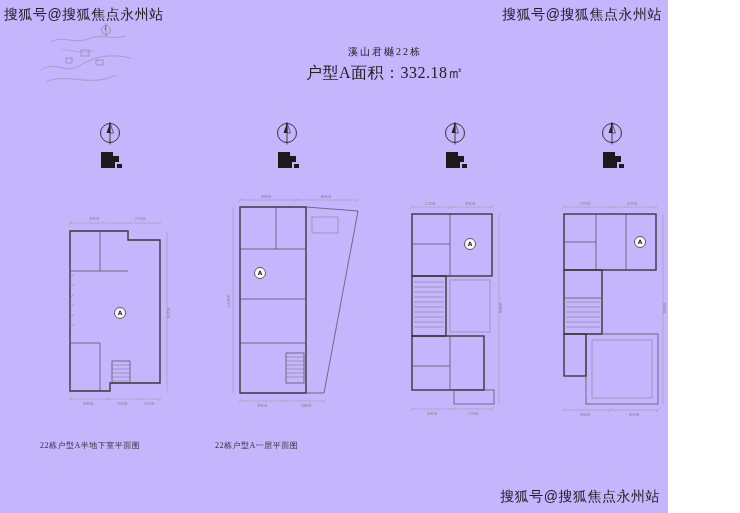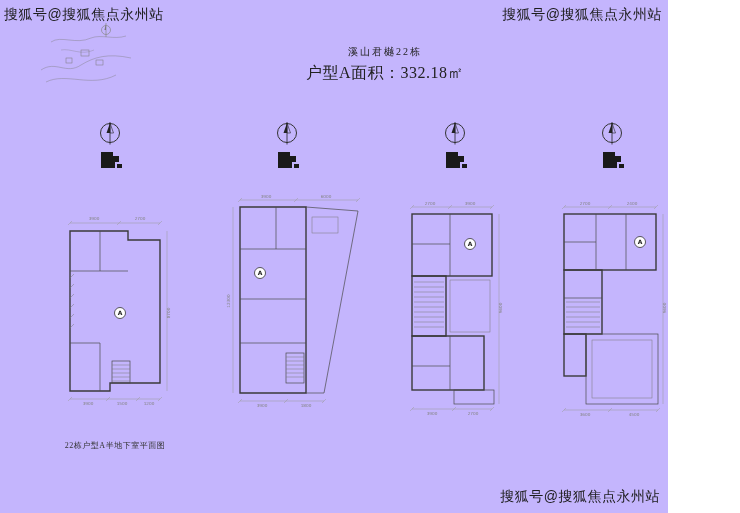--- a/index.html
+++ b/index.html
@@ -9,21 +9,21 @@
   .wm{position:absolute;font-size:14px;color:#1c1c1c;letter-spacing:.5px;font-weight:500;white-space:nowrap}
   .wm-tl{left:4px;top:6px}
   .wm-tr{right:6px;top:6px}
   .wm-br{right:8px;top:488px}
   .header{position:absolute;left:280px;top:45px;width:210px;text-align:center;color:#222;font-family:"Liberation Serif",serif}
   .header .project{font-size:10px;letter-spacing:2px}
   .header .area{font-size:16px;font-weight:normal;margin-top:4px;letter-spacing:.5px}
   .sketch{position:absolute;left:36px;top:20px}
   .compass{position:absolute;top:120px}
   .plan{position:absolute}
-  .caption{position:absolute;top:440px;width:150px;font-size:8px;color:#333;text-align:center;letter-spacing:.5px;font-family:"Liberation Serif",serif;white-space:nowrap}
+  .caption{position:absolute;top:440px;width:150px;font-size:8px;color:#333;letter-spacing:.5px;font-family:"Liberation Serif",serif;white-space:nowrap}
   svg{display:block}
   svg text{font-family:"DejaVu Sans",sans-serif}
   .dim{font-size:4.2px;fill:#858585}
   .unit{font-size:6px;fill:#222;font-weight:bold}
   .wall{stroke:#3a3a3a;stroke-width:1.4;fill:none}
   .thin{stroke:#4a4a4a;stroke-width:.7;fill:none}
   .lite{stroke:#7a7a7a;stroke-width:.5;fill:none}
   .dimln{stroke:#9a9a9a;stroke-width:.5;fill:none}
 </style>
 </head>
@@ -238,14 +238,15 @@
         <rect class="lite" x="40" y="142" width="60" height="58"></rect>
       </g>
       <g>
         <circle cx="88" cy="44" r="5.5" stroke="#333" stroke-width=".8" fill="#fff"></circle>
         <text class="unit" x="88" y="46.2" text-anchor="middle">A</text>
       </g>
     </svg>
   </div>
 
   <div class="caption" style="left:40px">22栋户型A半地下室平面图</div>
+  <div class="caption" style="left:215px">22栋户型A一层平面图</div>
 
 </div>
 
 </body></html>

